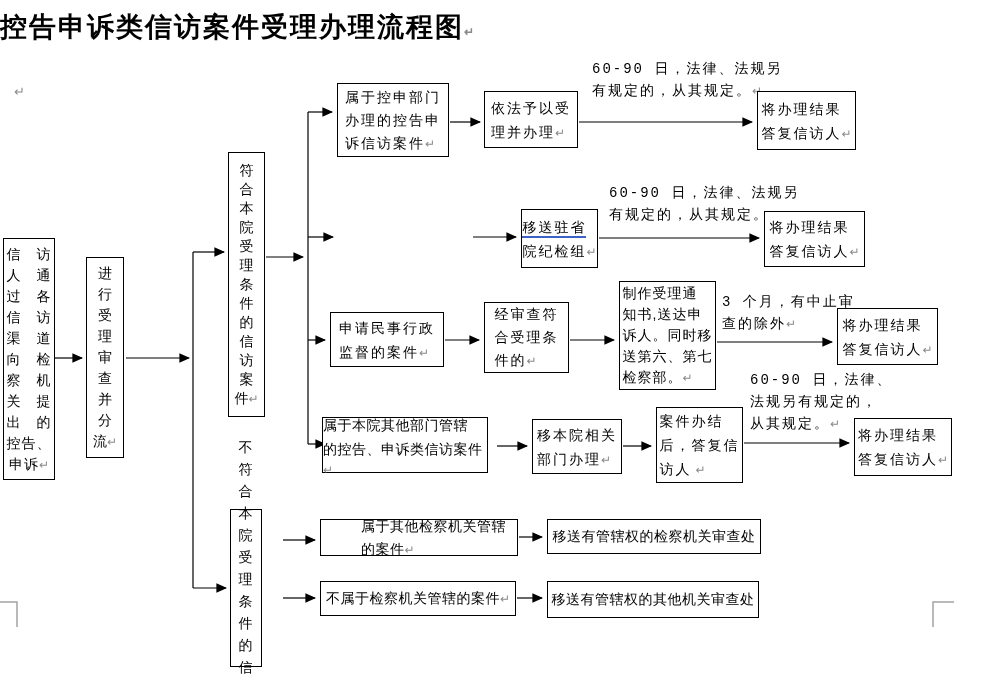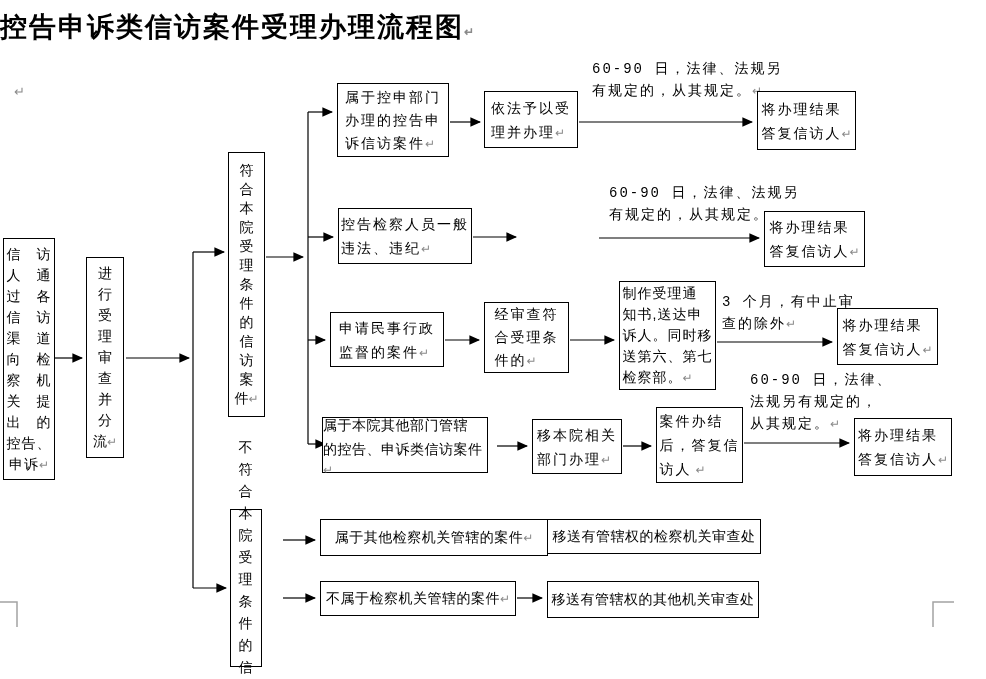--- a/index.html
+++ b/index.html
@@ -137,23 +137,23 @@
   </div>
   <div class="note lh22" style="left:592px;top:58px;width:195px;">
     <span class="t">60-90 日，法律、法规另
 有规定的，从其规定。</span><span class="pm">↵</span>
   </div>
   <div class="box lh24" style="left:757px;top:91px;width:99px;height:59px;">
     <div class="inner"><span class="t">将办理结果
 答复信访人</span><span class="pm">↵</span></div>
   </div>
 
-  <div class="box lh24" style="left:338px;top:208px;width:134px;height:56px;">
-    <div class="inner"><span class="t">控告检察人员一般
-违法、违纪</span><span class="pm">↵</span></div>
+  <div class="box lh24" style="left:521px;top:209px;width:77px;height:59px;">
+    <div class="inner"><span class="t u-grammar">移送驻省</span><br>
+      <span class="t">院纪检组</span><span class="pm">↵</span></div>
   </div>
   <div class="note lh22" style="left:609px;top:182px;width:195px;">
     <span class="t">60-90 日，法律、法规另
 有规定的，从其规定。</span><span class="pm">↵</span>
   </div>
   <div class="box lh24" style="left:764px;top:211px;width:101px;height:56px;">
     <div class="inner"><span class="t">将办理结果
 答复信访人</span><span class="pm">↵</span></div>
   </div>
 
@@ -198,21 +198,21 @@
   <div class="note lh22" style="left:750px;top:369px;width:160px;">
     <span class="t">60-90 日，法律、
 法规另有规定的，
 从其规定。</span><span class="pm">↵</span>
   </div>
   <div class="box lh24" style="left:854px;top:418px;width:98px;height:58px;">
     <div class="inner"><span class="t">将办理结果
 答复信访人</span><span class="pm">↵</span></div>
   </div>
 
-  <div class="box" style="left:320px;top:519px;width:228px;height:37px;">
+  <div class="box" style="left:320px;top:519px;width:198px;height:37px;padding-left:40px;">
     <div class="inner"><span class="t" style="letter-spacing:0.5px;">属于其他检察机关管辖的案件</span><span class="pm">↵</span></div>
   </div>
   <div class="box" style="left:547px;top:519px;width:214px;height:35px;">
     <div class="inner"><span class="t" style="letter-spacing:0.5px;">移送有管辖权的检察机关审查处</span></div>
   </div>
   <div class="box" style="left:320px;top:581px;width:196px;height:35px;">
     <div class="inner"><span class="t" style="letter-spacing:0.5px;">不属于检察机关管辖的案件</span><span class="pm">↵</span></div>
   </div>
   <div class="box" style="left:547px;top:581px;width:212px;height:37px;">
     <div class="inner"><span class="t" style="letter-spacing:0.5px;">移送有管辖权的其他机关审查处</span></div>

